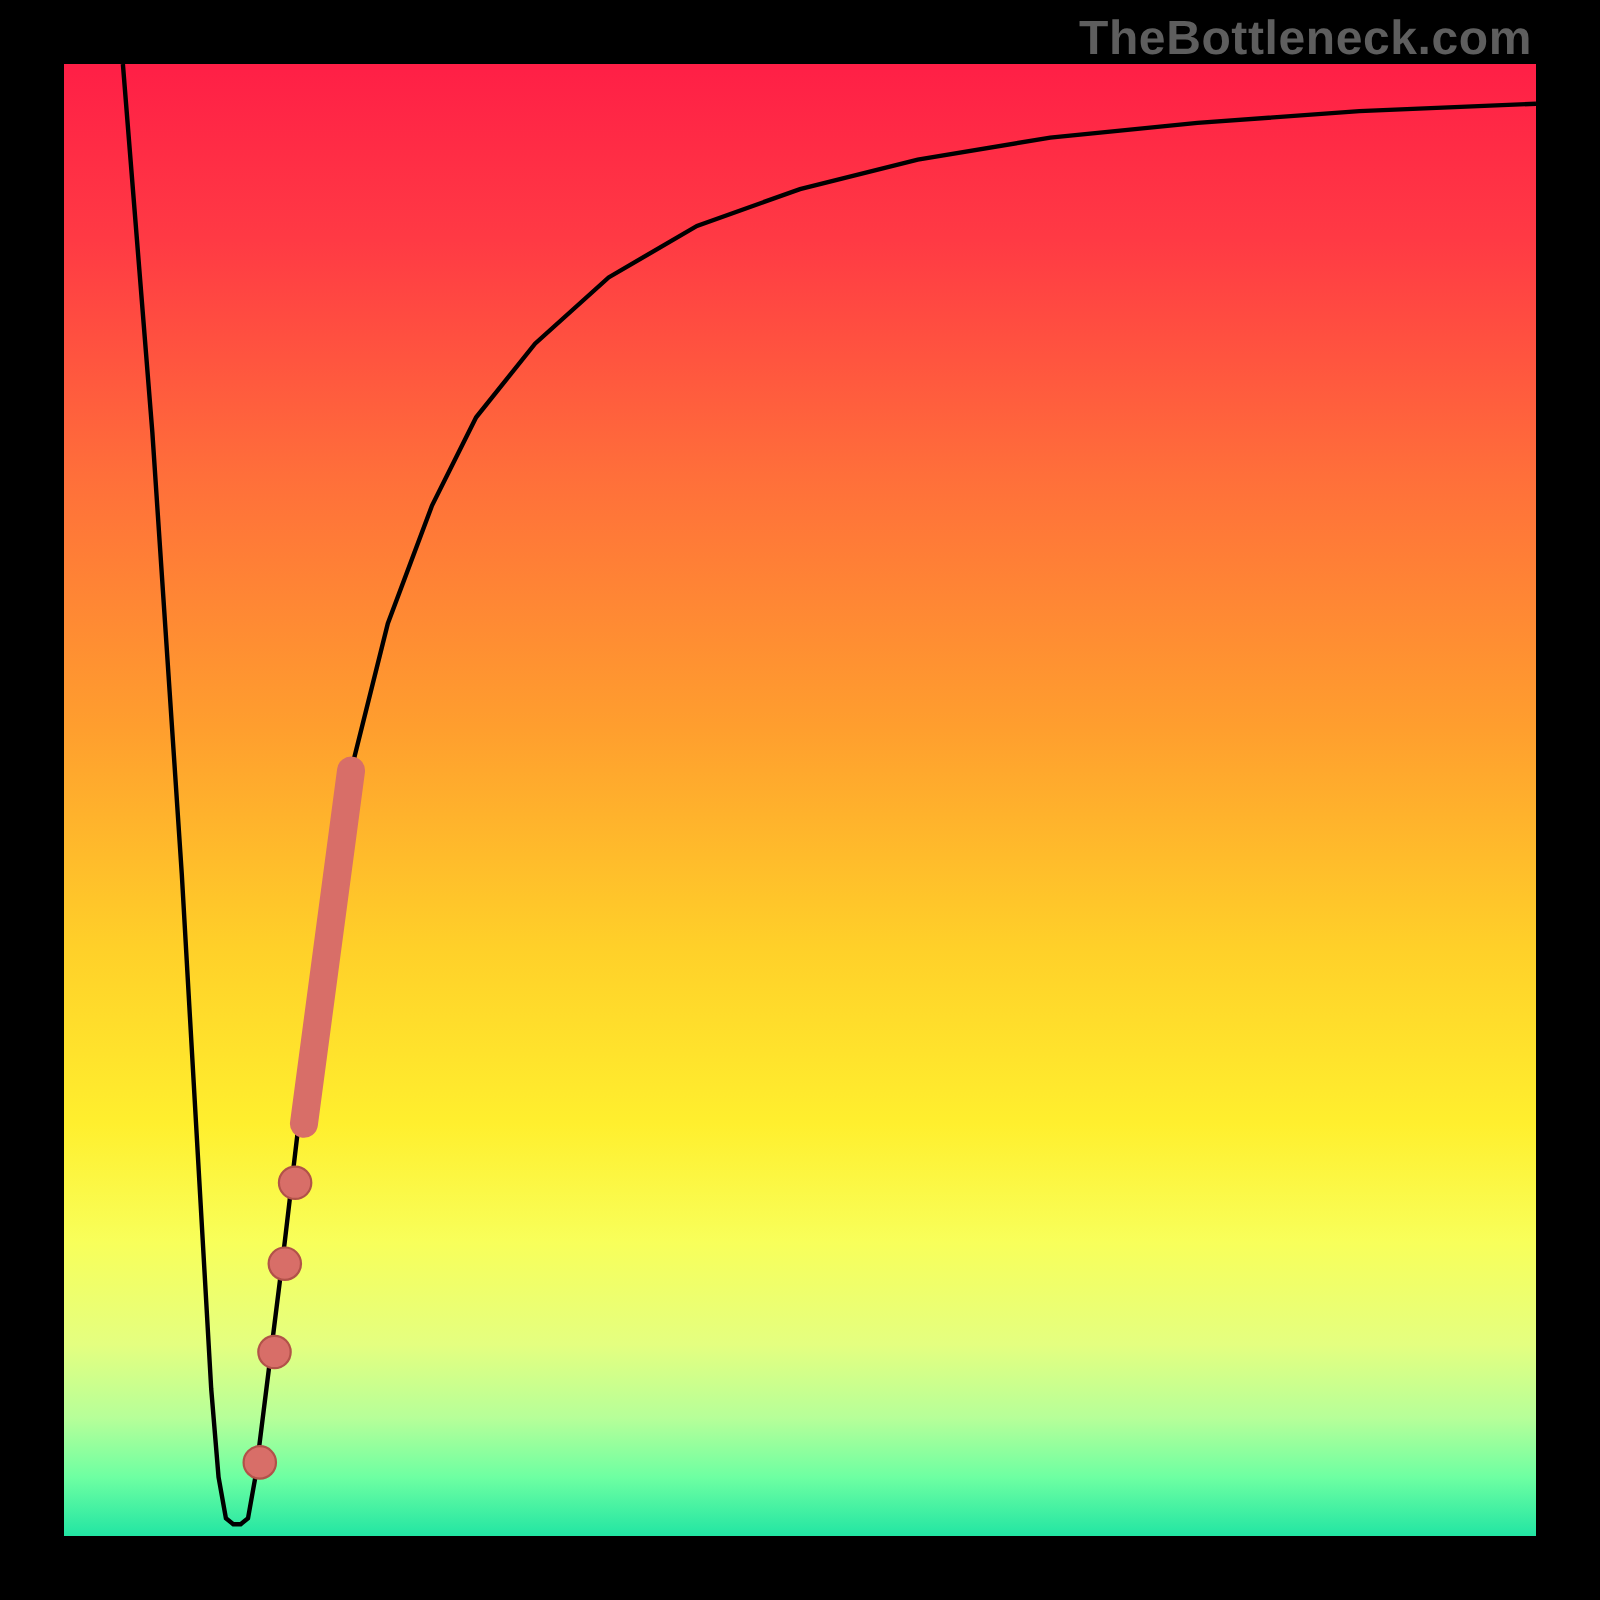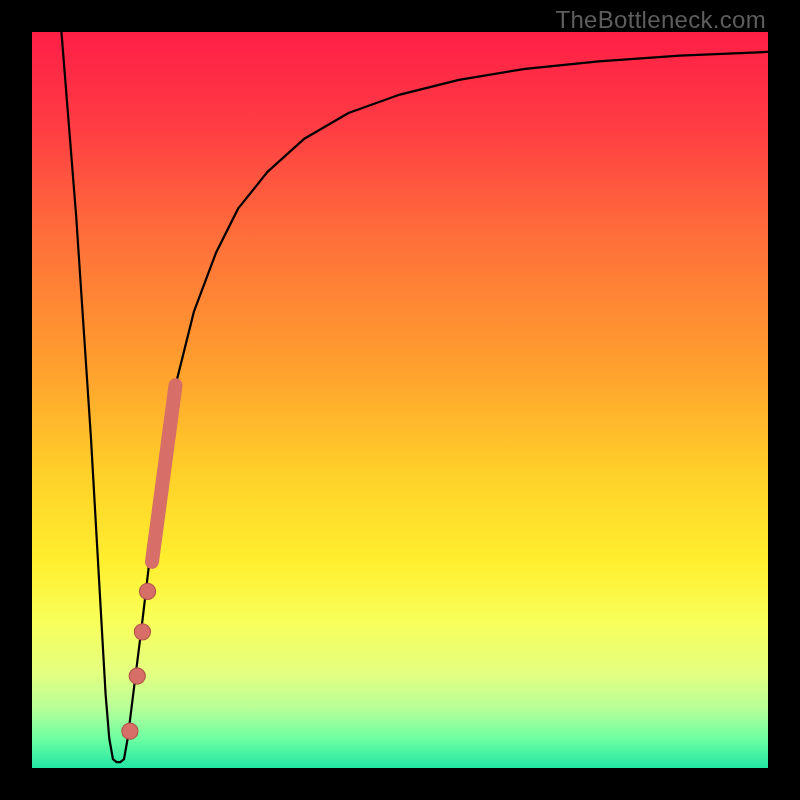--- a/index.html
+++ b/index.html
@@ -23,21 +23,21 @@
     width: 736px;
     height: 736px;
     overflow: hidden;
   }
   .watermark {
     position: absolute;
     top: 6px;
     right: 34px;
     color: #5e5e5e;
     font-size: 24px;
-    font-weight: 400;
+    font-weight: 700;
     letter-spacing: 0.3px;
     font-family: Arial, Helvetica, sans-serif;
   }
   svg { display: block; }
 </style>
 </head>
 <body>
 
 <div class="frame">
 

